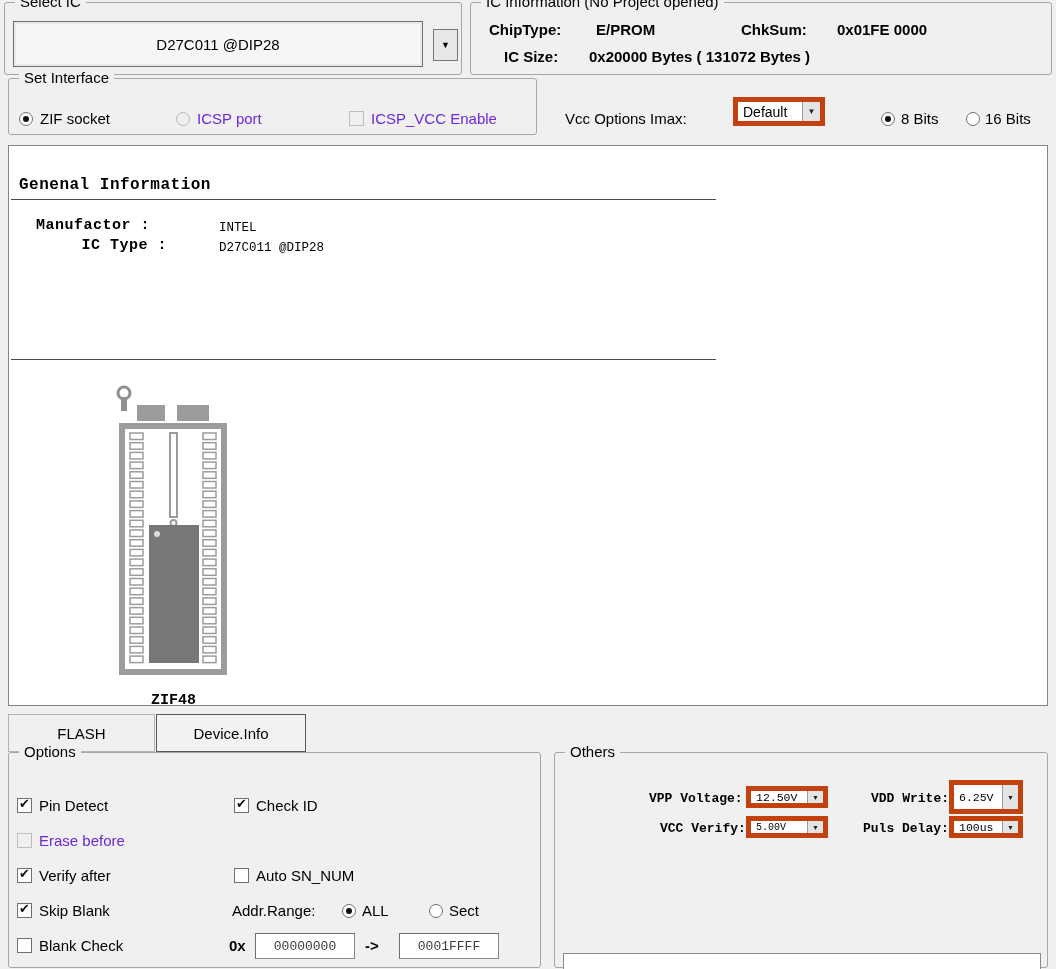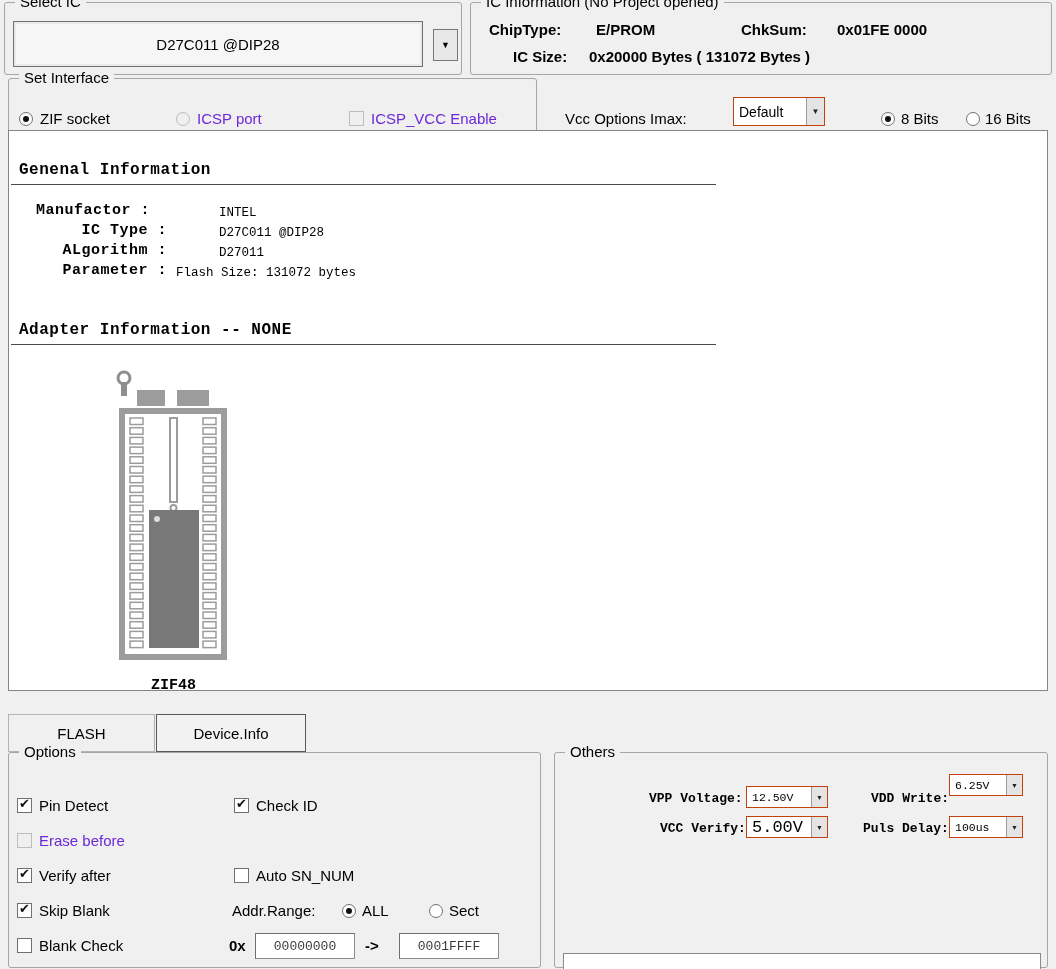--- a/index.html
+++ b/index.html
@@ -14,21 +14,21 @@
   .b{font-weight:bold}
   .mono{font-family:"Liberation Mono","DejaVu Sans Mono",monospace}
   .dim{color:#6d28d9}
   .check{position:absolute;width:15px;height:15px;background:#fff;border:1px solid #707070}
   .check.dis{border-color:#bdbdbd;background:#efefef}
   .checkmark{position:absolute;left:1px;top:-3px;font-size:13px;line-height:15px;color:#111}
   .radio{position:absolute;width:14px;height:14px;background:#fff;border:1px solid #707070;border-radius:50%}
   .radio.dis{border-color:#bdbdbd;background:#efefef}
   .radio.sel::after{content:"";position:absolute;left:3px;top:3px;width:6px;height:6px;
                     background:#111;border-radius:50%}
-  .combo{position:absolute;display:flex;align-items:stretch;background:#fff;border:1px solid #c2410c}
+  .combo{position:absolute;display:flex;align-items:stretch;background:#fff;border:5px solid #c2410c}
   .combo .val{flex:1;display:flex;align-items:center;padding-left:5px;white-space:nowrap;overflow:hidden}
   .combo .cbtn{width:18px;background:#e4e4e4;border-left:1px solid #9c9c9c;display:flex;
                align-items:center;justify-content:center;font-size:8px;color:#222}
   .combo.small .cbtn{width:16px;font-size:7px}
   input.edit{position:absolute;background:#fff;border:1px solid #8a8a8a;border-top-color:#6f6f6f;
              border-left-color:#6f6f6f;font-family:"Liberation Mono",monospace;font-size:13px;
              color:#3c3c3c;text-align:center;outline:none}
   .hline{position:absolute;height:1px;background:#4a4a4a}
   .tab{position:absolute;display:flex;align-items:center;justify-content:center;
        background:#f0f0f0;font-size:15px}
@@ -45,21 +45,21 @@
     <span style="font-size:9px">▼</span>
   </div>
 </div>
 
 <div class="group" style="left:470px;top:2px;width:582px;height:73px">
   <span class="legend">IC Information (No Project opened)</span>
   <span class="lbl b" style="left:18px;top:18px">ChipType:</span>
   <span class="lbl b" style="left:125px;top:18px">E/PROM</span>
   <span class="lbl b" style="left:270px;top:18px">ChkSum:</span>
   <span class="lbl b" style="left:366px;top:18px">0x01FE 0000</span>
-  <span class="lbl b" style="left:42px;top:45px">IC Size:</span>
+  <span class="lbl b" style="left:33px;top:45px">IC Size:</span>
   <span class="lbl b" style="left:118px;top:45px">0x20000 Bytes ( 131072 Bytes )</span>
 </div>
 
 <div class="group" style="left:8px;top:78px;width:529px;height:57px">
   <span class="legend">Set Interface</span>
   <span class="radio sel" style="left:10px;top:33px"></span>
   <span class="lbl" style="left:31px;top:31px">ZIF socket</span>
   <span class="radio dis" style="left:167px;top:33px"></span>
   <span class="lbl dim" style="left:188px;top:31px">ICSP port</span>
   <span class="check dis" style="left:340px;top:32px"></span>
@@ -71,42 +71,33 @@
   <span class="val" style="font-size:14px">Default</span>
   <span class="cbtn">
       <span>▼</span>
     </span>
 </div>
 <span class="radio sel" style="left:881px;top:112px"></span>
 <span class="lbl" style="left:901px;top:110px">8 Bits</span>
 <span class="radio" style="left:966px;top:112px"></span>
 <span class="lbl" style="left:985px;top:110px">16 Bits</span>
 
-<div style="position:absolute;left:8px;top:130px;width:1040px;height:561px;background:#fff;border:1px solid #848484">
+<div style="position:absolute;left:8px;top:145px;width:1040px;height:561px;background:#fff;border:1px solid #848484">
   <span class="lbl mono b" style="left:10px;top:30px;font-size:16px;letter-spacing:.5px">Genenal Information</span>
   <div class="hline" style="left:2px;top:53px;width:705px"></div>
 
   <div class="abs" style="left:0;top:71px;width:720px;height:20px">
     <span class="lbl mono b" style="left:10px;top:0;width:148px;text-align:center;font-size:15px;letter-spacing:.5px">Manufactor :</span>
     <span class="lbl mono" style="left:210px;top:2px;font-size:12.5px">INTEL</span>
   </div>
   <div class="abs" style="left:0;top:91px;width:720px;height:20px">
     <span class="lbl mono b" style="left:10px;top:0;width:148px;text-align:right;font-size:15px;letter-spacing:.5px">IC Type :</span>
     <span class="lbl mono" style="left:210px;top:2px;font-size:12.5px">D27C011 @DIP28</span>
   </div>
-  <div class="abs" style="left:0;top:111px;width:720px;height:20px">
-    <span class="lbl mono b" style="left:10px;top:0;width:148px;text-align:right;font-size:15px;letter-spacing:.5px">ALgorithm :</span>
-    <span class="lbl mono" style="left:210px;top:2px;font-size:12.5px">D27011</span>
-  </div>
-  <div class="abs" style="left:0;top:131px;width:720px;height:20px">
-    <span class="lbl mono b" style="left:10px;top:0;width:148px;text-align:right;font-size:15px;letter-spacing:.5px">Parameter :</span>
-    <span class="lbl mono" style="left:167px;top:2px;font-size:12.5px">Flash Size: 131072 bytes</span>
-  </div>
-
-  <span class="lbl mono b" style="left:10px;top:190px;font-size:16px;letter-spacing:.5px">Adapter Information -- NONE</span>
+
   <div class="hline" style="left:2px;top:213px;width:705px"></div>
 
   <svg style="position:absolute;left:102px;top:237px" width="126" height="306" viewBox="0 0 126 306">
     <circle cx="13" cy="10" r="6" fill="none" stroke="#8f8f8f" stroke-width="3"></circle>
     <rect x="10" y="14" width="6" height="14" fill="#8f8f8f"></rect>
     <rect x="26" y="22" width="28" height="16" fill="#9c9c9c"></rect>
     <rect x="66" y="22" width="32" height="16" fill="#9c9c9c"></rect>
     <rect x="11" y="43" width="102" height="246" fill="#ffffff" stroke="#9c9c9c" stroke-width="6"></rect>
     <g id="zif-slots">
         <rect x="19" y="50.0" width="13" height="6.5" fill="#ffffff" stroke="#9c9c9c" stroke-width="1.5"></rect>
@@ -222,30 +213,30 @@
 
   <span class="lbl mono b" style="left:94px;top:37px;font-size:13px">VPP Voltage:</span>
   <div class="combo small" style="left:191px;top:33px;width:82px;height:22px">
     <span class="val mono" style="font-size:11.5px">12.50V</span>
     <span class="cbtn">
         <span>▼</span>
       </span>
   </div>
 
   <span class="lbl mono b" style="left:316px;top:37px;font-size:13px">VDD Write:</span>
-  <div class="combo small" style="left:394px;top:21px;width:74px;height:22px">
+  <div class="combo small" style="left:394px;top:27px;width:74px;height:34px">
     <span class="val mono" style="font-size:11.5px">6.25V</span>
     <span class="cbtn">
         <span>▼</span>
       </span>
   </div>
 
   <span class="lbl mono b" style="left:105px;top:67px;font-size:13px">VCC Verify:</span>
   <div class="combo small" style="left:191px;top:63px;width:82px;height:22px">
-    <span class="val mono" style="font-size:17px">5.00V</span>
+    <span class="val mono" style="font-size:10px">5.00V</span>
     <span class="cbtn">
         <span>▼</span>
       </span>
   </div>
 
   <span class="lbl mono b" style="left:308px;top:67px;font-size:13px">Puls Delay:</span>
   <div class="combo small" style="left:394px;top:63px;width:74px;height:22px">
     <span class="val mono" style="font-size:11.5px">100us</span>
     <span class="cbtn">
         <span>▼</span>

